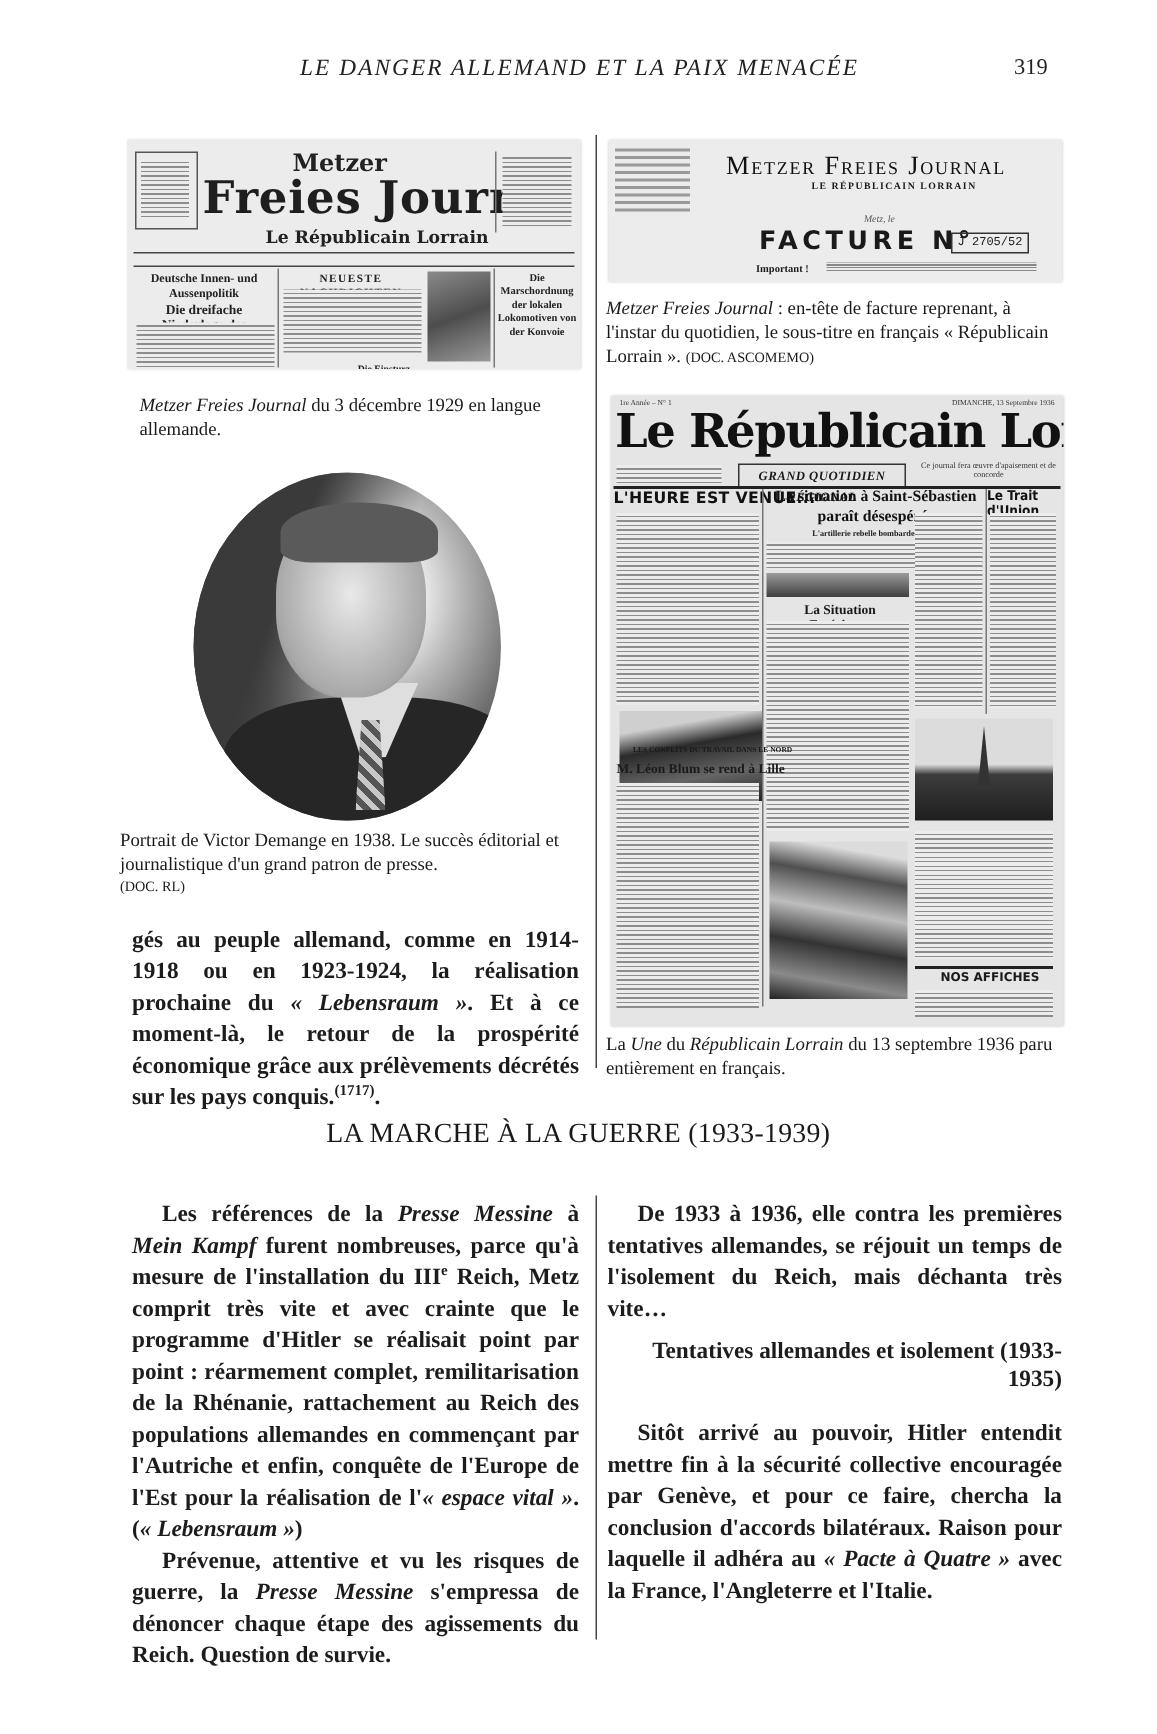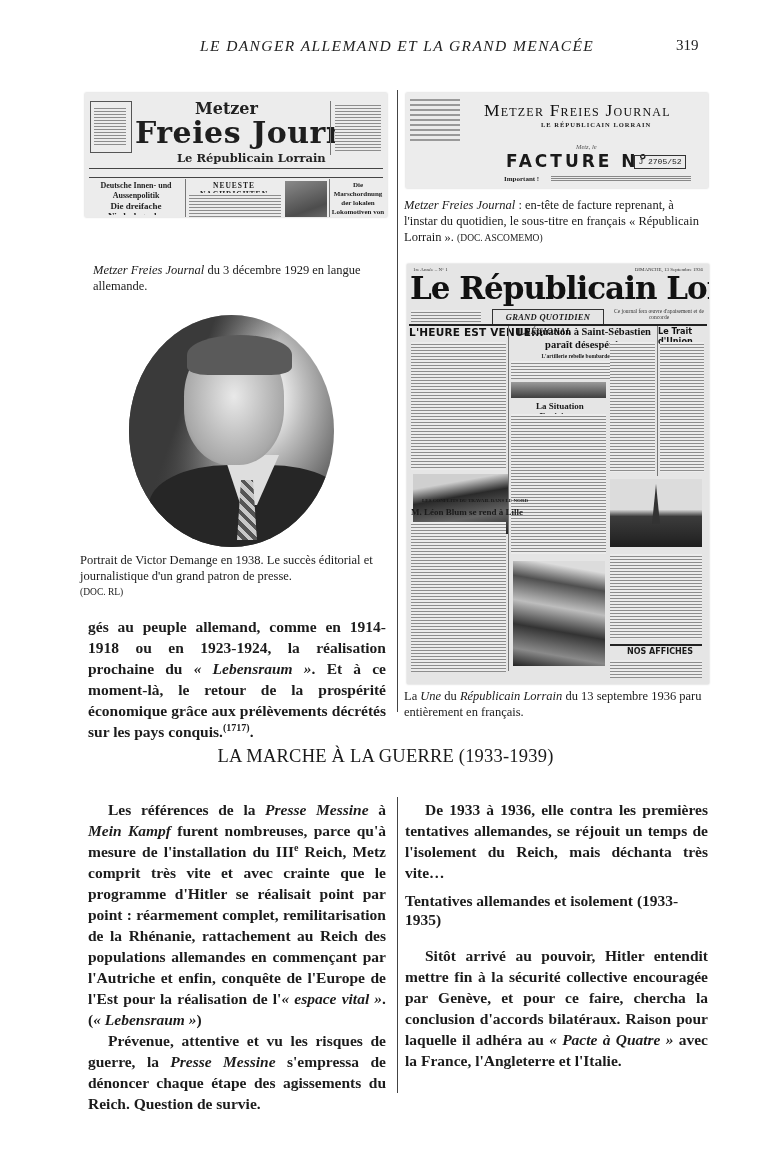--- a/index.html
+++ b/index.html
@@ -11,21 +11,21 @@
   .run-title { left: 200px; top: 37px; width: 420px; font-style: italic; font-size: 15.5px; letter-spacing: 1.4px; color: #222; }
   .page-num { left: 676px; top: 37px; font-size: 15px; color: #222; }
 
   
   .vrule { width: 1px; background: #444; }
 
   
   .photo { background: #e9e9e9; overflow: hidden; box-shadow: 0 0 2px rgba(0,0,0,0.25); }
 
   
-  .mfj { left: 85px; top: 93px; width: 302px; height: 124px; background: #ececec; }
+  .mfj { left: 85px; top: 93px; width: 302px; height: 153px; background: #ececec; }
   .mfj .mast1 { position:absolute; left: 110px; top: 6px; font-family: "DejaVu Serif", serif; font-weight: bold; font-size: 16px; color:#222; }
   .mfj .mast2 { position:absolute; left: 50px; top: 22px; font-family: "DejaVu Serif", serif; font-weight: bold; font-size: 30px; letter-spacing: 0.5px; color:#1e1e1e; }
   .mfj .mast3 { position:absolute; left: 92px; top: 58px; font-family: "DejaVu Serif", serif; font-weight: bold; font-size: 11.5px; color:#222; }
   .mfj .box-l { position:absolute; left:5px; top:8px; width:40px; height:50px; border:1px solid #555; }
   .mfj .box-r { position:absolute; left:245px; top:8px; width:52px; height:54px; border-left:1px solid #777; }
   .mfj .strip { position:absolute; left:4px; right:4px; top:75px; height:8px; border-top:1px solid #444; border-bottom:1px solid #444; }
   .mfj .h-left { position:absolute; left:6px; top:88px; width:90px; font-size:9px; font-weight:bold; text-align:center; line-height:10px; color:#222; }
   .mfj .h-left .sub { font-size: 8px; }
   .mfj .h-mid { position:absolute; left:104px; top:88px; width:90px; font-size:7.5px; font-weight:bold; letter-spacing:1px; text-align:center; color:#222; }
   .mfj .h-right { position:absolute; left:246px; top:88px; width:54px; font-size:7px; font-weight:bold; text-align:center; line-height:9px; color:#222; }
@@ -96,27 +96,27 @@
   .lastline { text-align-last: left; }
 
   .frag { left: 88px; top: 616px; width: 298px; }
 
   .section-title { left: 0; top: 746px; width: 771px; text-align: center; font-size: 18.5px; letter-spacing: 0.2px; color:#1a1a1a; }
 
   .col-left { left: 88px; top: 799px; width: 298px; }
   .col-right { left: 405px; top: 799px; width: 303px; }
 
   .sub-italic { font-style: italic; font-weight: normal; font-size: 15.5px; line-height: 17px; margin-top: 8px !important; letter-spacing: 0.2px; text-transform: uppercase; }
-  .sub-bold { font-weight: bold; font-size: 15.5px; line-height: 19px; margin-top: 8px !important; text-align: left; }
+  .sub-bold { font-weight: bold; font-size: 15.5px; line-height: 19px; margin-top: 8px !important; text-align: right; }
   sup { font-size: 10px; line-height: 0; }
 </style>
 </head>
 <body>
 
-<div class="abs run-title">LE DANGER ALLEMAND ET LA GRAND MENACÉE</div>
+<div class="abs run-title">LE DANGER ALLEMAND ET LA PAIX MENACÉE</div>
 <div class="abs page-num">319</div>
 
 <div class="abs vrule" style="left:397px; top:90px; height:622px;"></div>
 <div class="abs vrule" style="left:397px; top:797px; height:296px;"></div>
 
 <div class="abs photo mfj">
   <div class="box-l"></div>
   <div class="txtlines" style="left:9px; top:13px; width:32px; height:40px;"></div>
   <div class="mast1">Metzer</div>
   <div class="mast2">Freies Journal</div>

